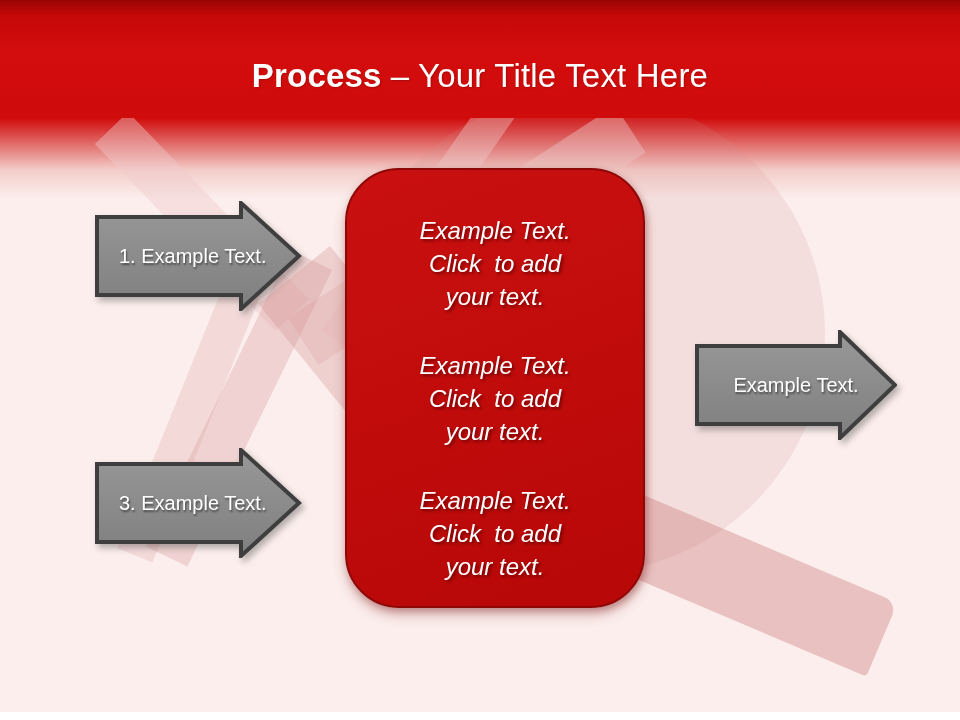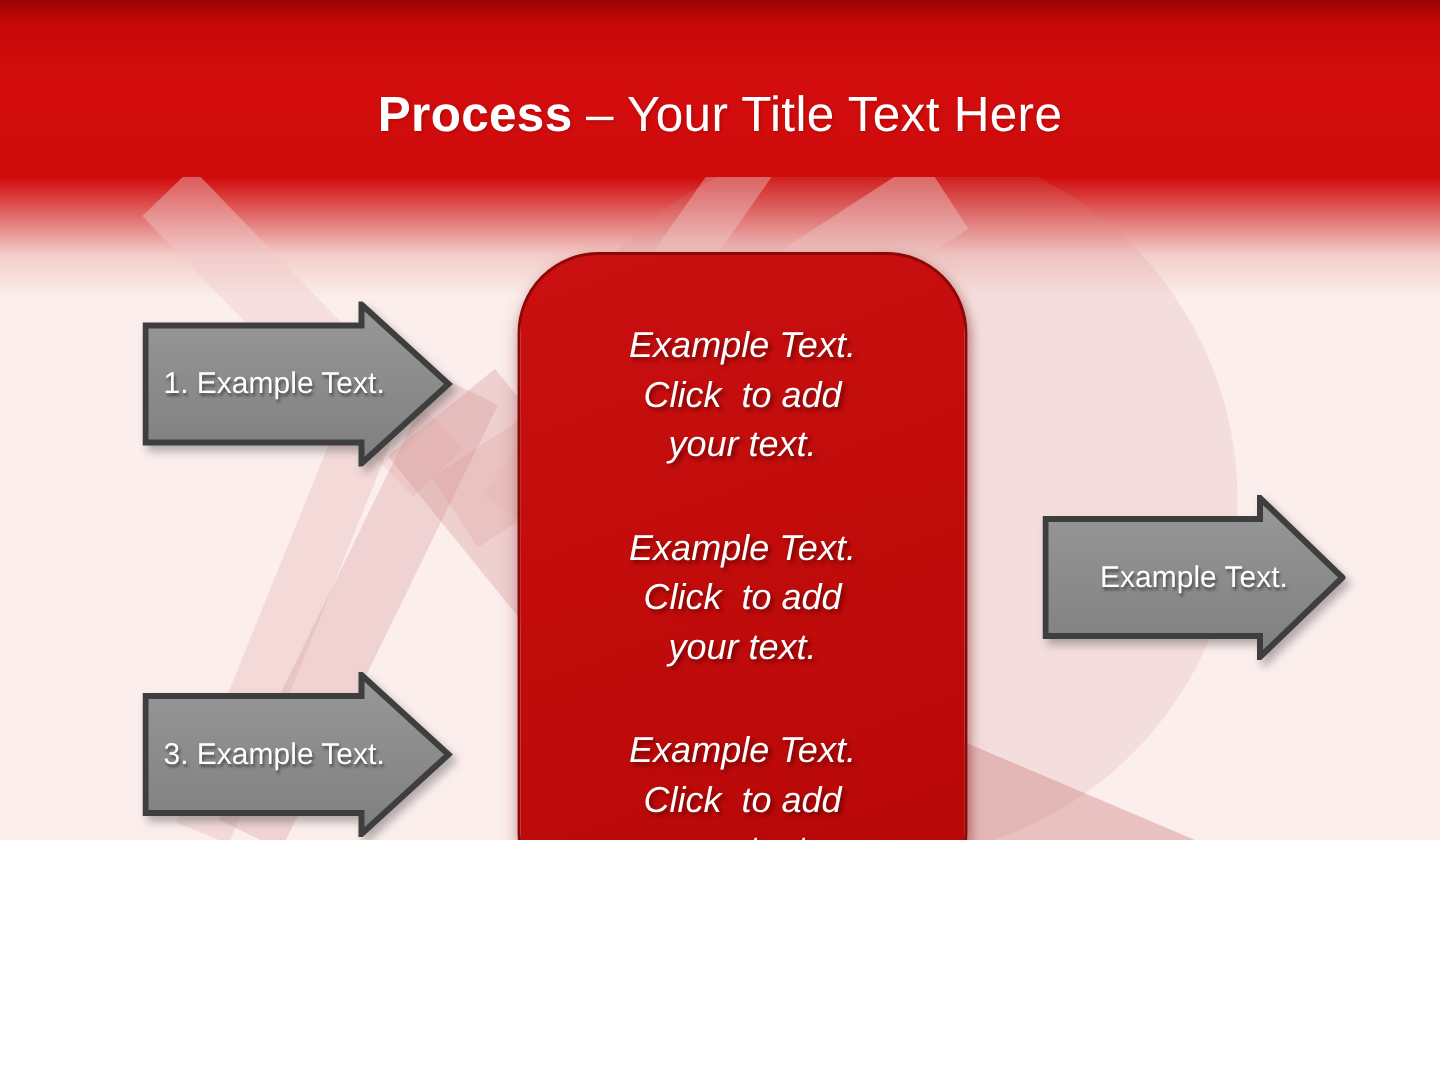--- a/index.html
+++ b/index.html
@@ -1,18 +1,18 @@
 <!DOCTYPE html>
 <html><head>
 <meta charset="utf-8">
 <style>
   html,body{margin:0;padding:0;}
   .slide{
     position:relative;
-    width:960px;height:560px;
+    width:960px;height:712px;
     overflow:hidden;
     background:#FBEEEC;
     font-family:"Liberation Sans", sans-serif;
   }
   
   .header-band{
     position:absolute;left:0;top:0;width:960px;height:200px;z-index:1;
     background:linear-gradient(180deg,
       #9B0404 0px,
       #C60808 16px,
@@ -38,21 +38,21 @@
     text-align:center;color:#FFFFFF;
     font-size:33px;line-height:44px;letter-spacing:0.2px;
     text-shadow:1px 1px 2px rgba(100,0,0,0.35);
   }
   .title .bold{font-weight:bold;}
   .title .rest{font-weight:normal;margin-left:9px;}
   
   .arrow{position:absolute;z-index:3;width:208px;height:110px;}
   .arrow svg{position:absolute;left:0;top:0;filter:drop-shadow(3px 4px 3px rgba(70,70,70,0.40));}
   .arrow .label{
-    position:absolute;left:14px;top:0;height:110px;width:170px;
+    position:absolute;left:24px;top:0;height:110px;width:170px;
     display:flex;align-items:center;
     color:#FFFFFF;font-size:20px;
     text-shadow:1px 2px 2px rgba(40,40,40,0.65);
     white-space:nowrap;
   }
   .arrow-1{left:95px;top:201px;}
   .arrow-2{left:95px;top:327px;}
   .arrow-3{left:95px;top:448px;}
   .arrow-right{left:695px;top:330px;width:202px;}
   .arrow-right .label{left:0;width:202px;justify-content:center;}

